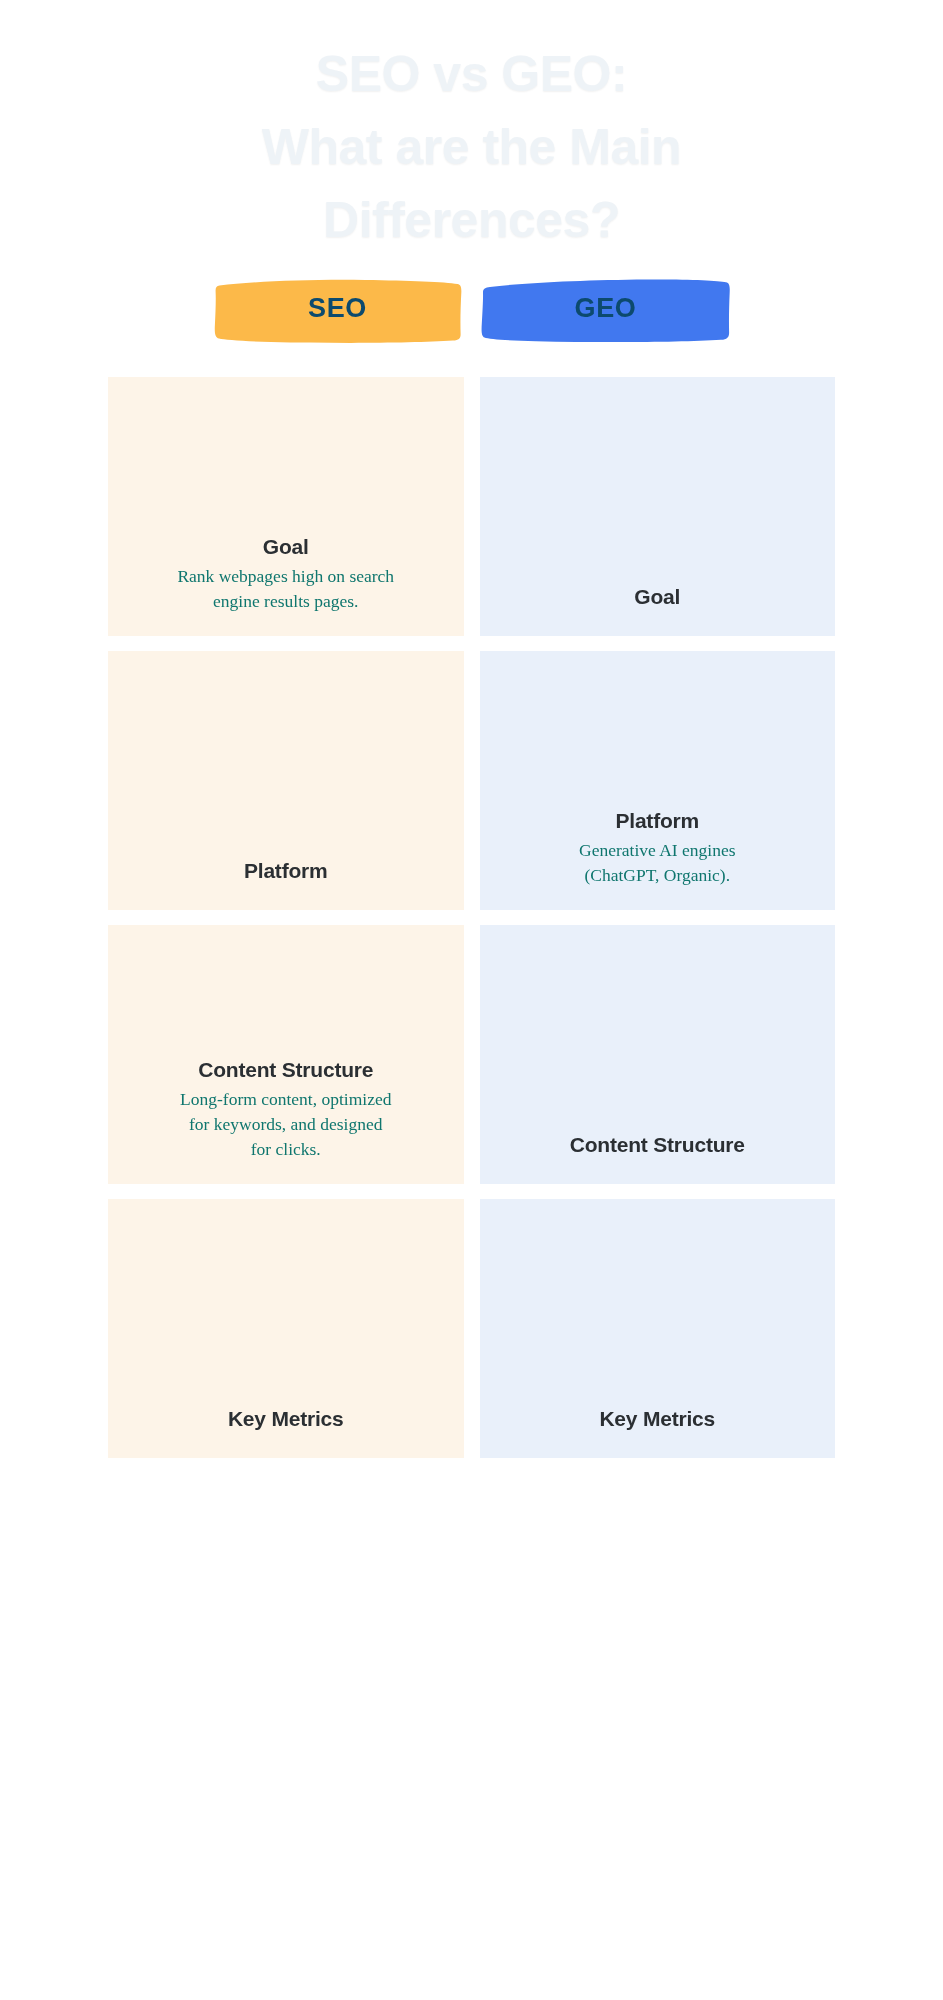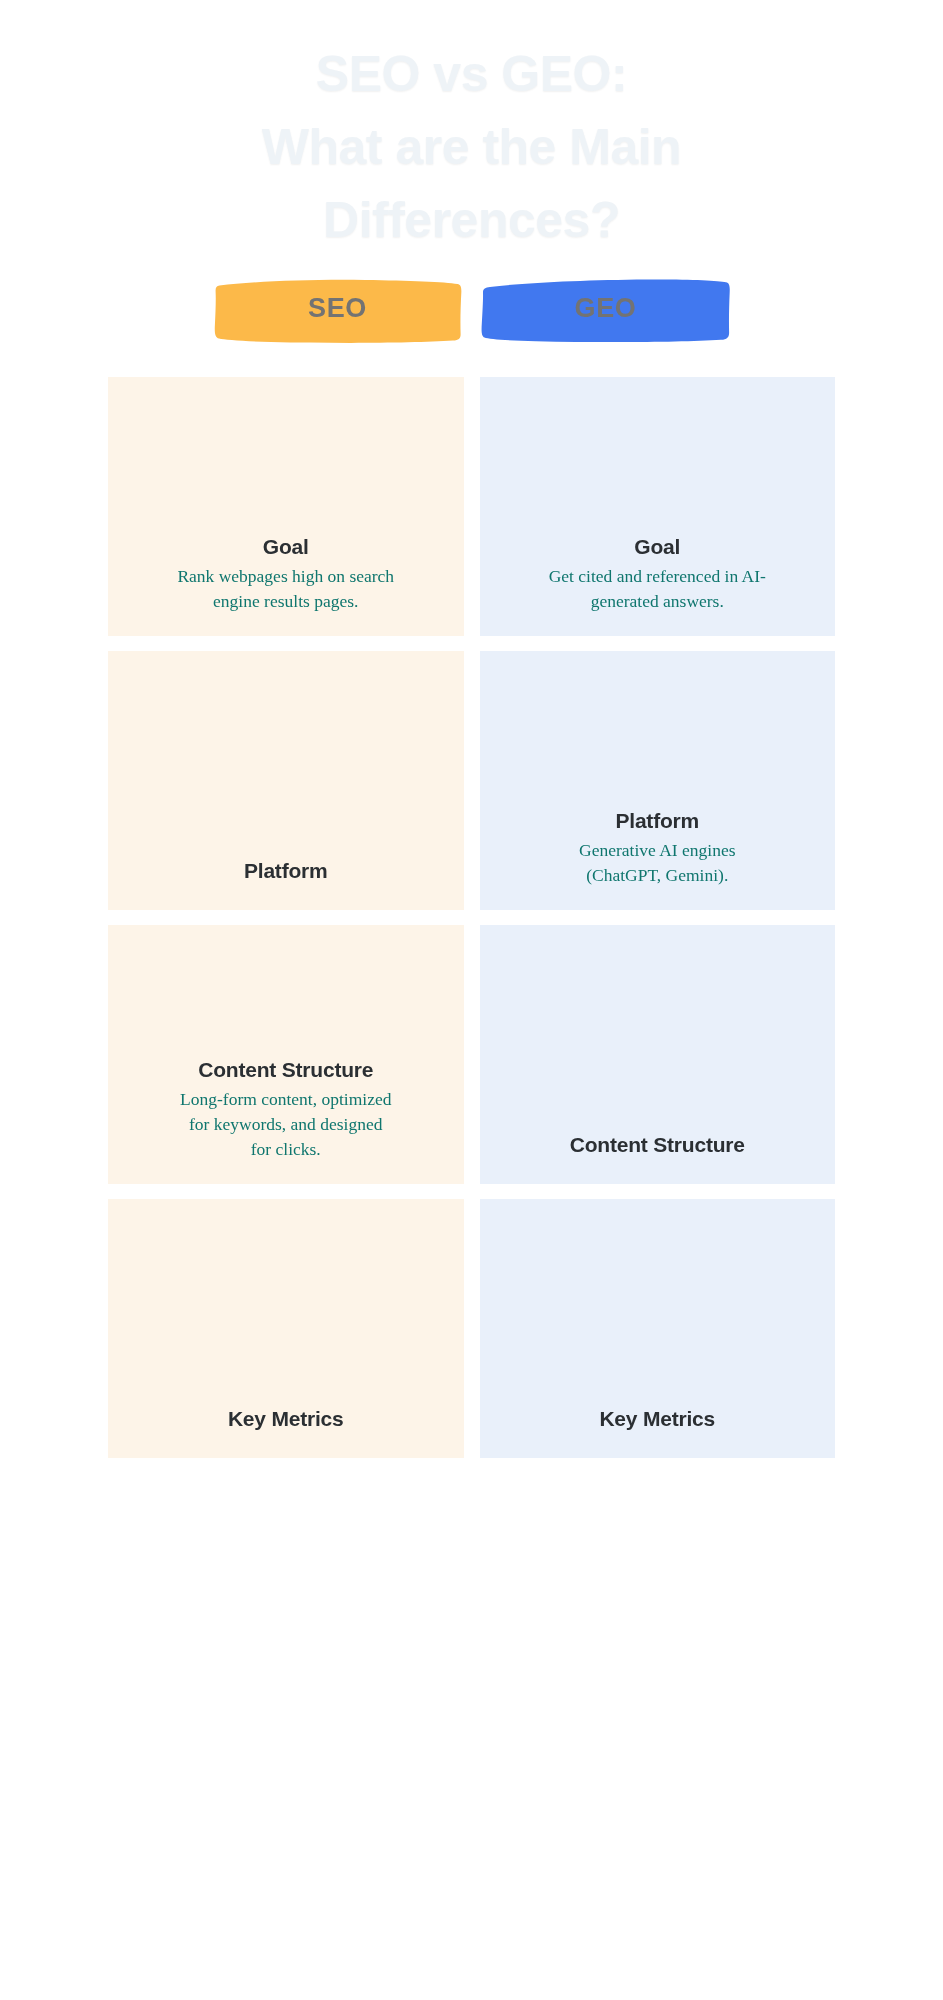--- a/index.html
+++ b/index.html
@@ -45,21 +45,21 @@
     justify-content:center;
   }
   .tab .tab-shape {
     position:absolute;
     inset:0;
     z-index:0;
   }
   .tab .tab-label {
     position:relative;
     z-index:1;
-    color:#737373;
+    color:#0c4a6e;
     font-weight:800;
     font-size:27px;
     letter-spacing:0.6px;
   }
 
   
   .grid {
     margin-top:22px;
     padding:12px 108px;
     display:grid;
@@ -148,29 +148,28 @@
 </div>
 
 <div class="grid">
 
   <div class="card seo">
     <div class="card-title">Goal</div>
     <div class="card-body">Rank webpages high on search engine results pages.</div>
   </div>
   <div class="card geo">
     <div class="card-title">Goal</div>
-    <div class="card-body">Get cited and referenced in AI-generated answers.</div>
   </div>
 
   <div class="card seo">
     <div class="card-title">Platform</div>
   </div>
   <div class="card geo">
     <div class="card-title">Platform</div>
-    <div class="card-body">Generative AI engines (ChatGPT, Gemini).</div>
+    <div class="card-body">Generative AI engines (ChatGPT, Organic).</div>
   </div>
 
   <div class="card seo">
     <div class="card-title">Content Structure</div>
     <div class="card-body">Long-form content, optimized for keywords, and designed for clicks.</div>
   </div>
   <div class="card geo">
     <div class="card-title">Content Structure</div>
   </div>
 

